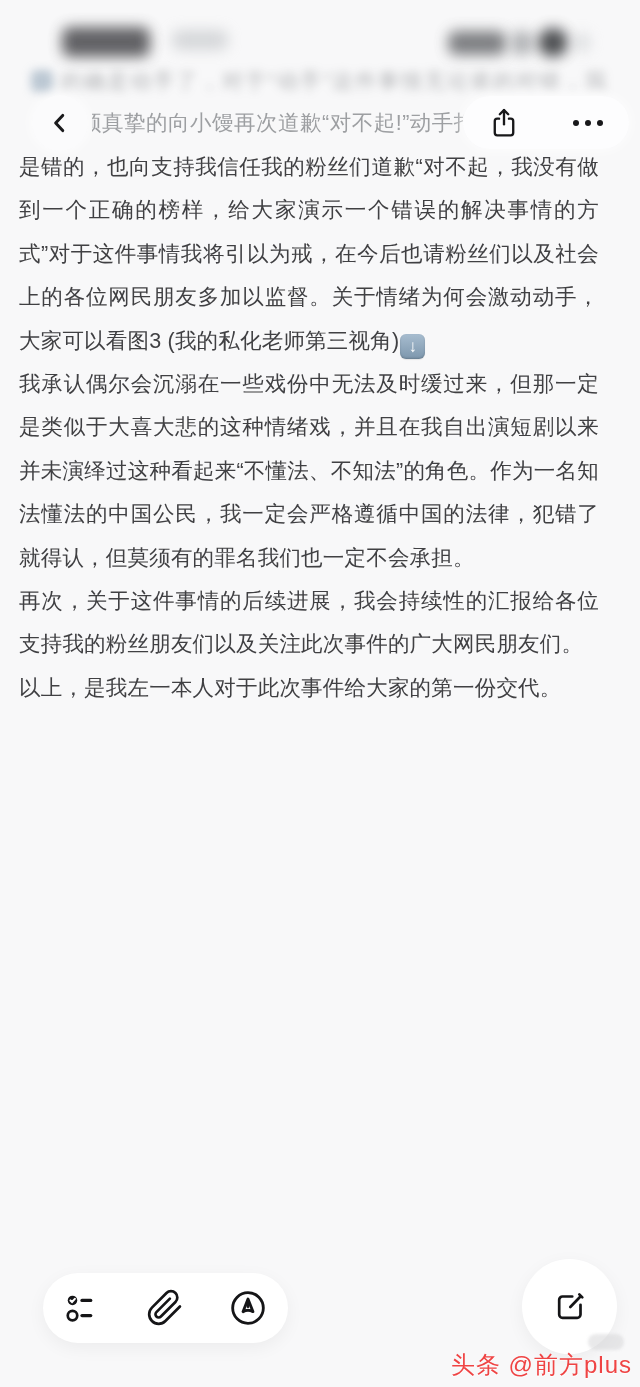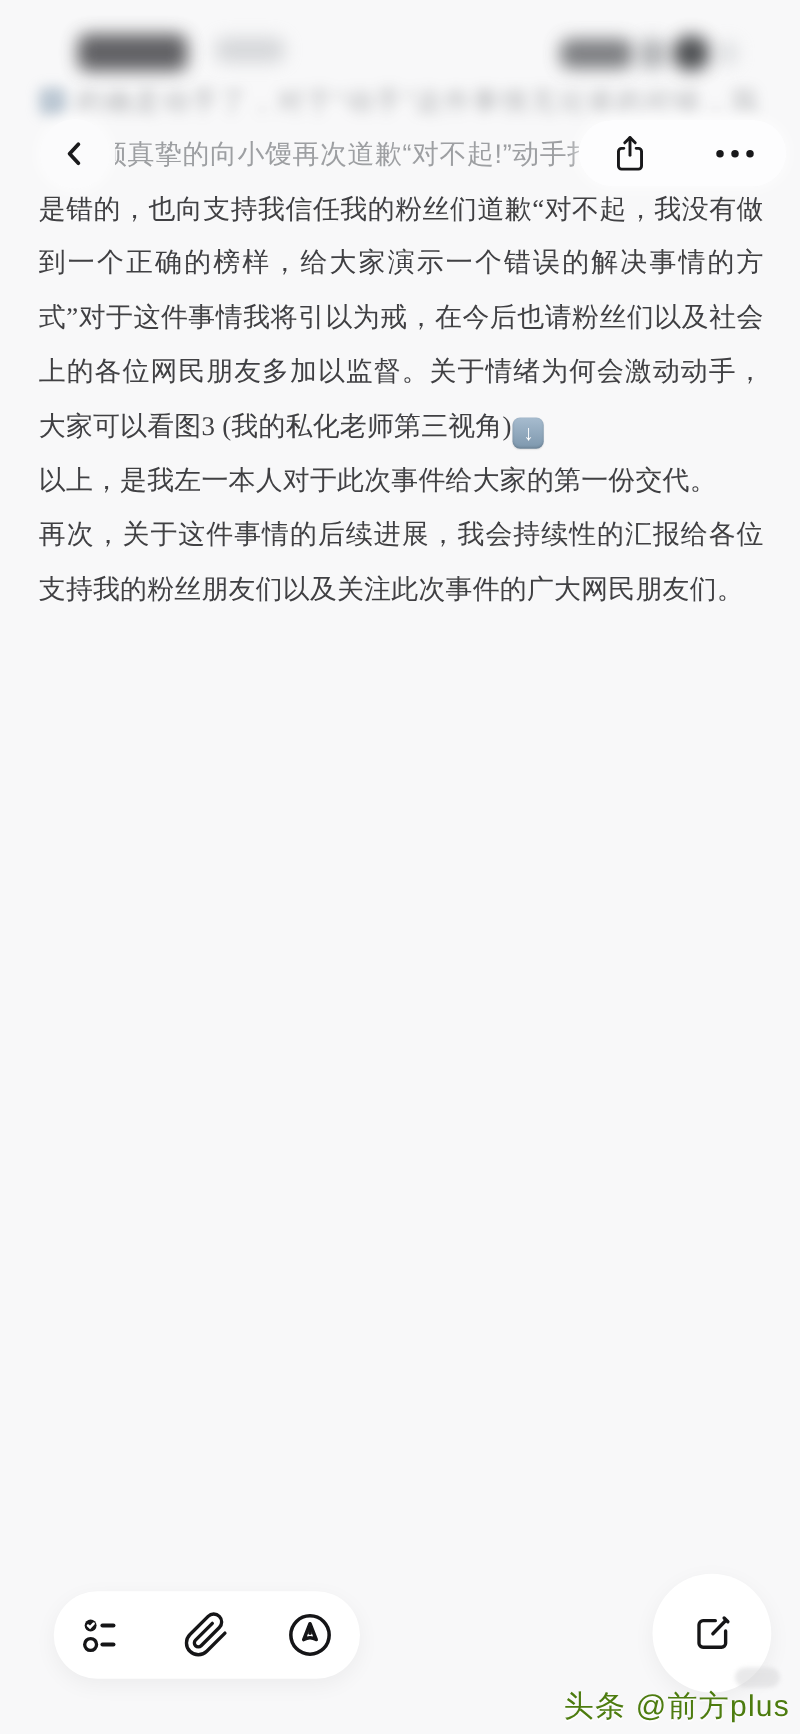--- a/index.html
+++ b/index.html
@@ -44,23 +44,23 @@
     position:absolute;right:11px;top:1px;width:166px;height:53px;border-radius:27px;
     background:rgba(253,253,254,.94);box-shadow:0 0 14px rgba(255,255,255,.9);
     display:flex;align-items:center;justify-content:space-between;padding:0 26px;box-sizing:border-box;
   }
   .icon-btn{background:none;border:none;padding:0;cursor:pointer;display:flex;align-items:center;justify-content:center;}
   .dots{display:flex;gap:6px;align-items:center;}
   .dots i{width:6px;height:6px;border-radius:50%;background:#18181a;display:block;}
 
   
   .note-body{
-    position:absolute;left:31px;top:146px;width:580px;
+    position:absolute;left:19px;top:146px;width:580px;
     font-size:21.5px;line-height:43.4px;letter-spacing:.2px;
-    color:#404043;text-align:justify;font-family:Liberation Serif, serif;
+    color:#404043;text-align:justify;
   }
   .note-body p{margin:0;}
   .emoji{
     display:inline-block;width:25px;height:25px;border-radius:6px;
     margin:0 5px 0 1px;vertical-align:-4px;text-align:center;line-height:25px;
     font-size:17px;font-weight:700;color:#fff;
     background:linear-gradient(180deg,#a7bccf 0%,#7d97ad 100%);
     box-shadow:inset 0 -1px 2px rgba(0,0,0,.18), 0 1px 1px rgba(0,0,0,.08);
   }
 
@@ -77,21 +77,21 @@
     display:flex;align-items:center;justify-content:center;
   }
 
   
   .wm-badge{
     position:absolute;left:588px;top:1334px;width:36px;height:16px;border-radius:8px;
     background:#d4d4d6;opacity:.5;filter:blur(1.5px);
   }
   .watermark{
     position:absolute;right:8px;top:1349px;
-    font-size:24px;color:#4d7c0f;letter-spacing:1px;
+    font-size:24px;color:#ef4444;letter-spacing:1px;
     text-shadow:0 1px 0 rgba(255,255,255,.8);
   }
 </style>
 </head>
 <body>
 
 <div class="screen">
 
   <div>
     <div class="blob time"></div>
@@ -127,22 +127,23 @@
             <i></i>
             <i></i>
             <i></i>
           </span>
       </button>
     </div>
   </div>
 
   <div class="note-body" id="note-body">
       <p><span>是错的，也向支持我信任我的粉丝们道歉“对不起，我没有做到一个正确的榜样，给大家演示一个错误的解决事情的方式”对于这件事情我将引以为戒，在今后也请粉丝们以及社会上的各位网民朋友多加以监督。关于情绪为何会激动动手，大家可以看图3 (我的私化老师第三视角)</span><span class="emoji arrow">↓</span></p>
+      <p><span>我承认偶尔会沉溺在一些戏份中无法及时缓过来，但那一定是类似于大喜大悲的这种情绪戏，并且在我自出演短剧以来并未演绎过这种看起来“不懂法、不知法”的角色。作为一名知法懂法的中国公民，我一定会严格遵循中国的法律，犯错了就得认，但莫须有的罪名我们也一定不会承担。</span></p>
+      <p><span>再次，关于这件事情的后续进展，我会持续性的汇报给各位支持我的粉丝朋友们以及关注此次事件的广大网民朋友们。</span></p>
       <p><span>以上，是我左一本人对于此次事件给大家的第一份交代。</span></p>
-      <p><span>再次，关于这件事情的后续进展，我会持续性的汇报给各位支持我的粉丝朋友们以及关注此次事件的广大网民朋友们。</span></p>
     </div>
 
   <div class="toolbar">
     <button class="icon-btn">
       <svg width="38" height="38" viewBox="0 0 24 24" fill="none" stroke="#151517" stroke-width="1.7" stroke-linecap="round">
         <circle cx="6" cy="7.2" r="3" fill="#151517" stroke="none"></circle>
         <polyline points="4.7,7.2 5.7,8.2 7.5,6.2" stroke="#fff" stroke-width="1.3" fill="none"></polyline>
         <line x1="12" y1="7.2" x2="17.5" y2="7.2" stroke-width="2.1"></line>
         <circle cx="6" cy="16.8" r="3"></circle>
         <line x1="12" y1="16.8" x2="17.5" y2="16.8" stroke-width="2.1"></line>

